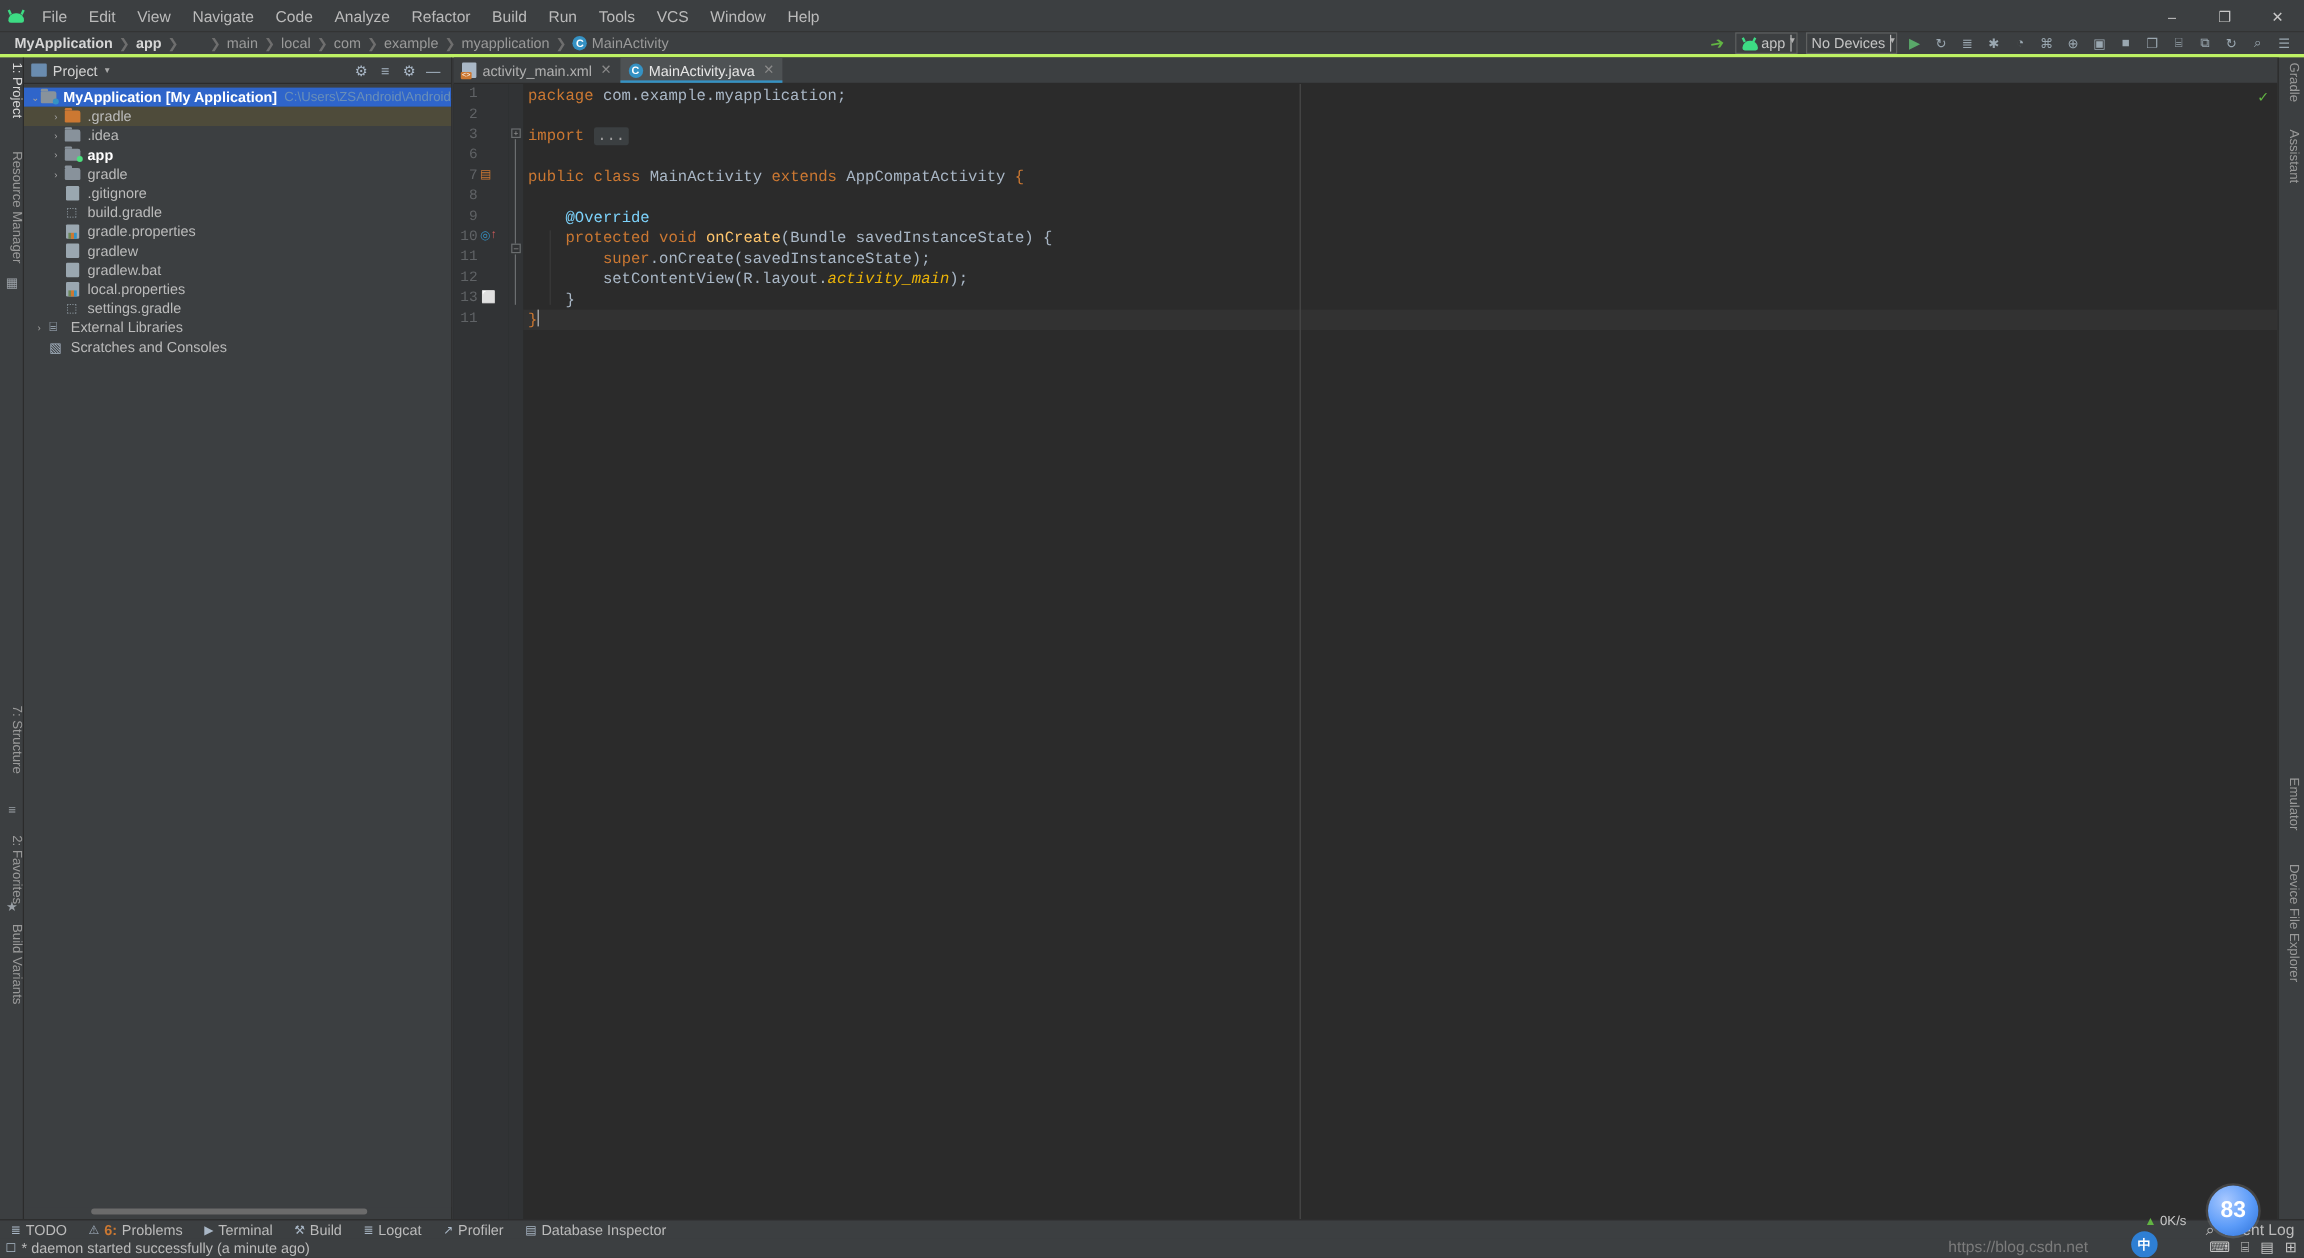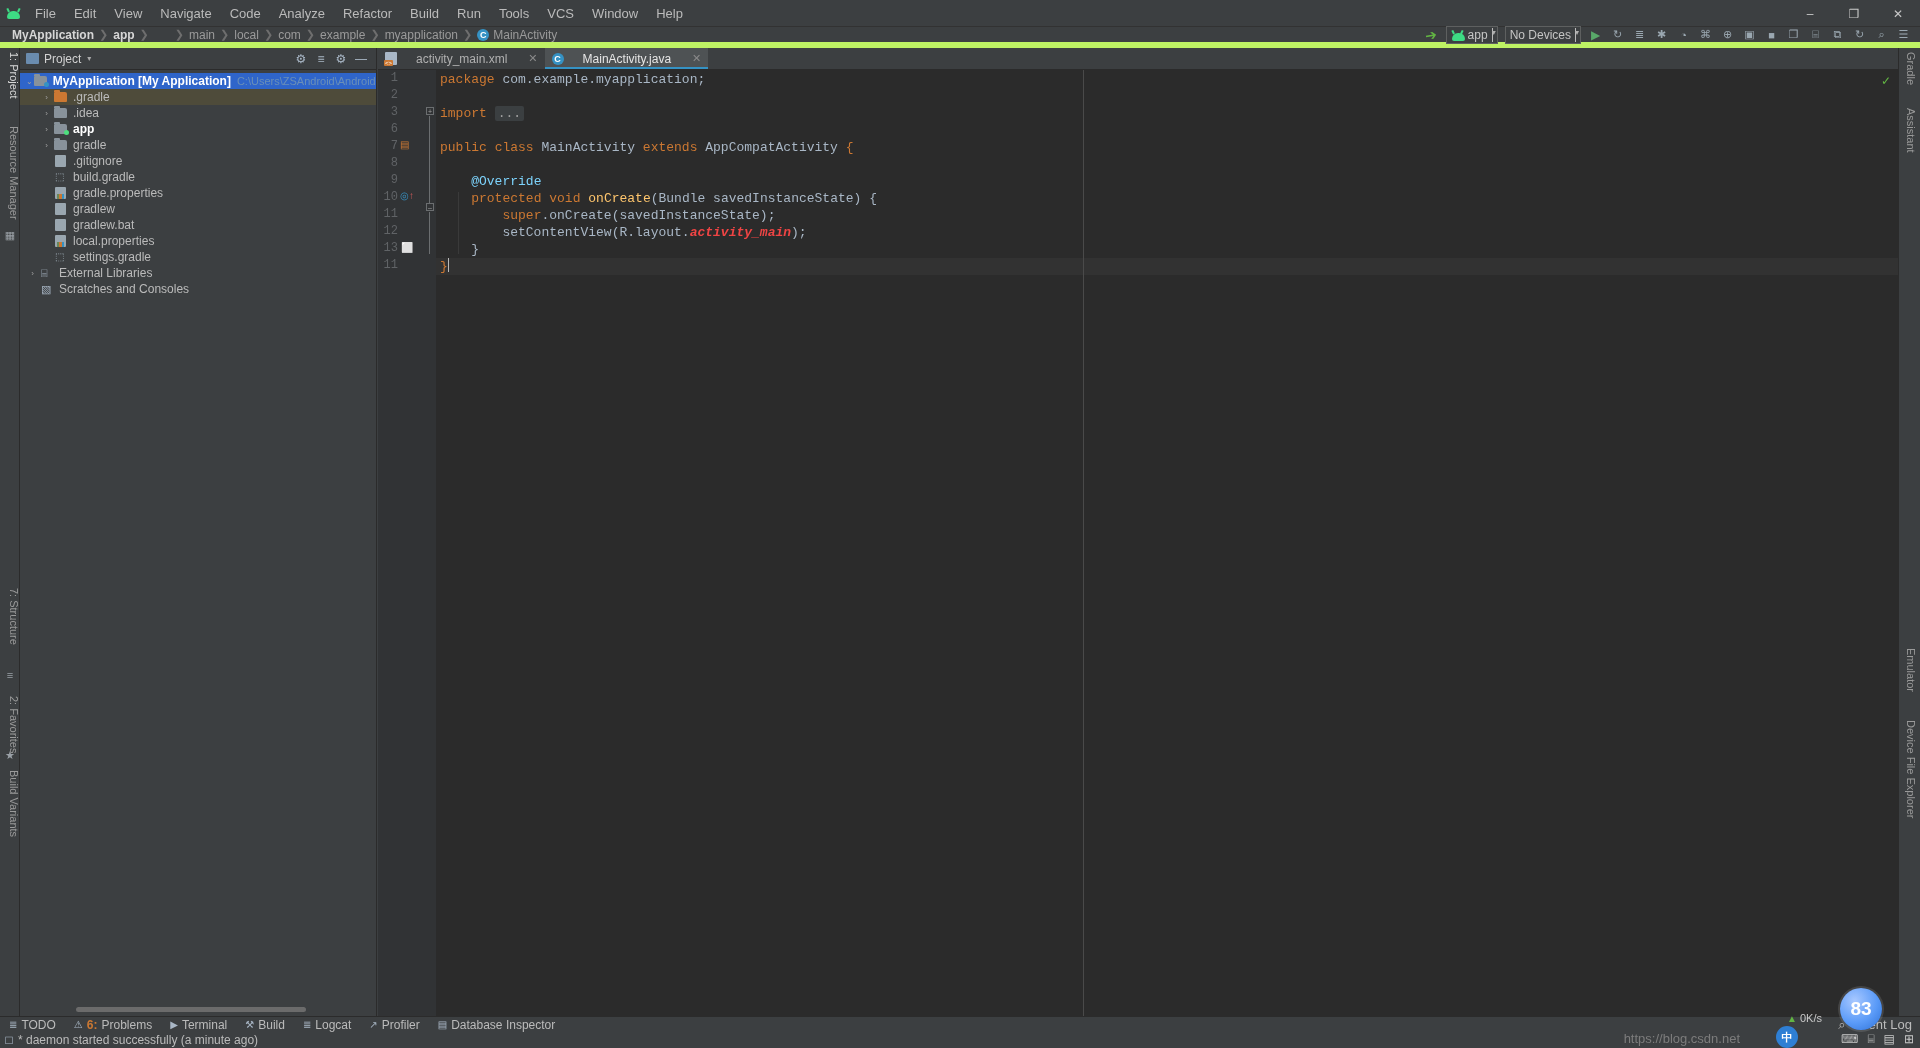--- a/index.html
+++ b/index.html
@@ -48,21 +48,21 @@
   }
   .wincontrols .wc {
     width:44px; height:27px; display:flex; align-items:center; justify-content:center;
     color:#c8c8c8; font-size:12px;
   }
 
   
   .navbar {
     position:absolute; left:0; top:27px; width:1920px; height:21px;
     background:#3c3f41; display:flex; align-items:center;
-    border-bottom: 6px solid #bef264;
+    border-bottom: 3px solid #bef264;
   }
   .crumbs { display:flex; align-items:center; padding-left: 12px; }
   .crumb { font-size:12px; color:#9a9a9a; white-space:nowrap; }
   .crumb.bold { color:#d6d6d6; font-weight:bold; }
   .sep { margin: 0 5px; color:#6e6e6e; font-size:11px; }
   .cls-badge {
     display:inline-block; width:12px; height:12px; border-radius:50%;
     background:#3592c4; color:#fff; font-size:9px; text-align:center;
     line-height:12px; margin-right:4px; font-weight:bold;
   }
@@ -143,21 +143,21 @@
   
   .editorwrap {
     position:absolute; left:378px; top:48px; right:22px; bottom:32px;
     background:#2b2b2b;
   }
   .tabbar {
     height:22px; background:#3c3f41; display:flex; align-items:stretch;
     border-bottom:1px solid #2b2b2b;
   }
   .tab {
-    display:flex; align-items:center; padding: 0 7px; gap:19px;
+    display:flex; align-items:center; padding: 0 7px; gap:5px;
     font-size:12px; color:#b0b0b0; position:relative; cursor:default;
   }
   .tab.active { background:#4e5254; color:#e6e6e6; }
   .tab.active:after {
     content:''; position:absolute; left:0; right:0; bottom:0; height:2px; background:#3592c4;
   }
   .tabclose { color:#8a8a8a; font-size:11px; margin-left:2px; }
   .xmlicon {
     width:12px; height:13px; background:#a9b7c6; border-radius:1px;
     position:relative; flex:0 0 12px;
@@ -187,21 +187,21 @@
   .code {
     position:absolute; left:58px; top:0; right:0; bottom:0;
     font-family:"Liberation Mono", monospace; font-size:13px;
     line-height:17px; color:#a9b7c6; white-space:pre;
     padding-top:1px;
   }
   .cline { height:17px; padding-left:4px; }
   .kw { color:#cc7832; }
   .mname { color:#ffc66d; }
   .anno { color:#7dd3fc; }
-  .fld { color:#ef4444; font-style:italic;font-weight:bold; }
+  .fld { color:#eab308; font-style:italic; }
   .plain { color:#a9b7c6; }
   .fold-ellipsis {
     background:#3b3f41; color:#a0a0a0; border-radius:2px; padding:0 3px;
   }
   .caret-line { position:absolute; left:58px; right:0; height:17px; background:#323232; }
   .caret { display:inline-block; width:1px; height:14px; background:#bbbbbb; vertical-align:-2px;}
   .vguide { position:absolute; top:0; bottom:0; width:1px; background:#3a3a3a; }
   .rightmargin { position:absolute; top:0; bottom:0; width:1px; background:#4a4a4a; left:705px; }
   .editorscroll-check { position:absolute; right:7px; top:4px; color:#62b543; font-size:12px; }
 

